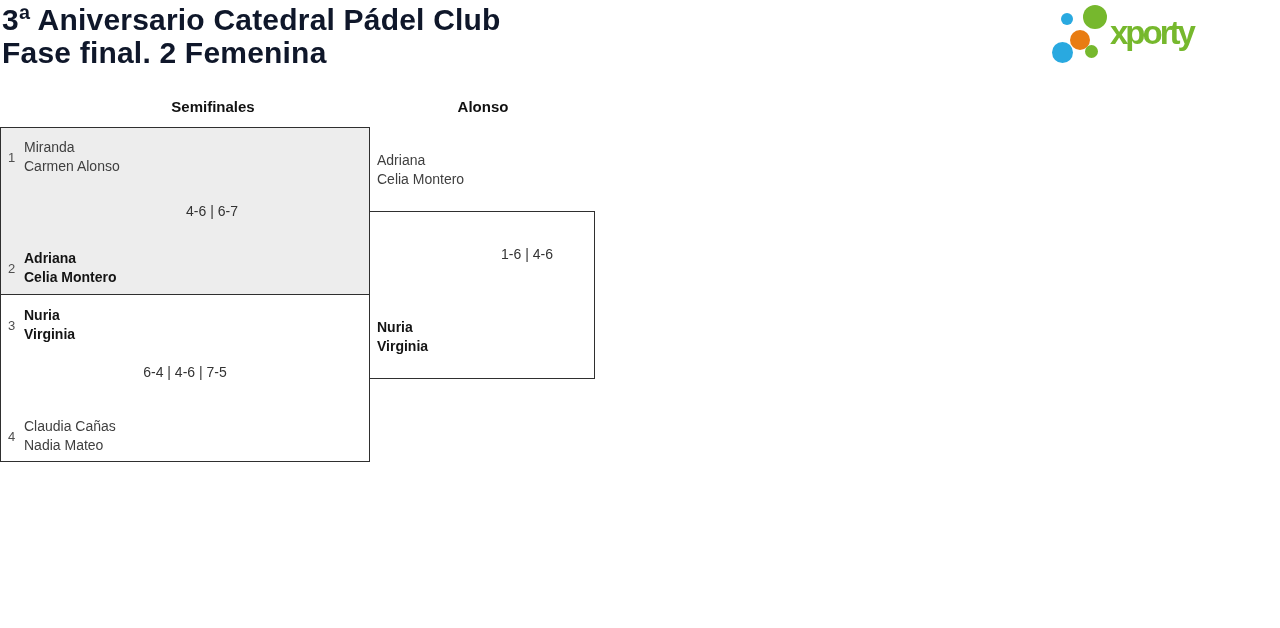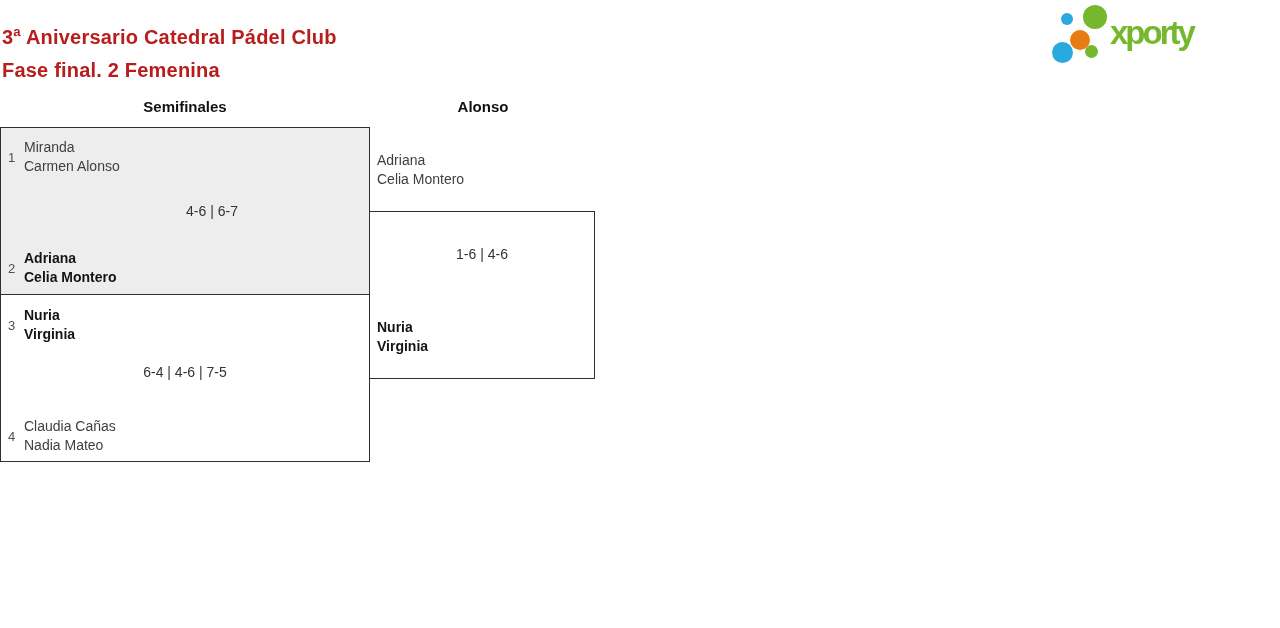--- a/index.html
+++ b/index.html
@@ -9,23 +9,23 @@
     height: 628px;
     background: #ffffff;
     font-family: "Liberation Sans", "DejaVu Sans", sans-serif;
     overflow: hidden;
   }
 
   
   .title {
     position: absolute;
     left: 2px;
-    top: 21px;
-    color: #b91c1c;
-    font-size: 20px;
+    top: 3px;
+    color: #0f172a;
+    font-size: 30px;
     font-weight: 700;
     line-height: 33px;
     letter-spacing: 0.2px;
   }
 
   .logo { position: absolute; left: 0; top: 0; width: 1280px; height: 70px; }
   .dot { position: absolute; border-radius: 50%; }
   .dot-blue-small  { left: 1061px; top: 13px;   width: 12px; height: 12px; background: #29a9e0; }
   .dot-green-large { left: 1083px; top: 5px;    width: 24px; height: 24px; background: #76b82d; }
   .dot-orange      { left: 1070px; top: 30px;   width: 20px; height: 20px; background: #e87c12; }
@@ -45,21 +45,21 @@
 
   
   .round-label {
     position: absolute;
     top: 98px;
     font-size: 15px;
     font-weight: 700;
     color: #111111;
     text-align: center;
   }
-  .round-label-semis { left: 0; width: 370px; }
+  .round-label-semis { left: 0; width: 370px; padding-left: 28px; }
   .round-label-final { left: 370px; width: 226px; }
 
   
   .match-box {
     position: absolute;
     box-sizing: border-box;
     border: 1px solid #2f2f2f;
   }
   .box-sf1   { left: 0;     top: 127px; width: 370px; height: 168px; background: #ededed; }
   .box-sf2   { left: 0;     top: 294px; width: 370px; height: 168px; background: #ffffff; }
@@ -94,21 +94,21 @@
   .seed-2 { left: 8px;  top: 260px; }
   .team-sf1-t2 { left: 24px; top: 249px; }
 
   .seed-3 { left: 8px;  top: 317px; }
   .team-sf2-t1 { left: 24px; top: 306px; }
   .score-sf2 { left: 0; width: 370px; top: 364px; }
   .seed-4 { left: 8px;  top: 428px; }
   .team-sf2-t2 { left: 24px; top: 417px; }
 
   .team-final-t1 { left: 377px; top: 151px; }
-  .score-final { left: 369px; width: 226px; top: 246px; }
+  .score-final { left: 369px; width: 226px; top: 246px; padding-left: 45px; }
   .team-final-t2 { left: 377px; top: 318px; }
 </style>
 </head>
 <body>
 
 <div class="page">
 
   <div class="title">
     <div>3ª Aniversario Catedral Pádel Club</div>
     <div>Fase final. 2 Femenina</div>

